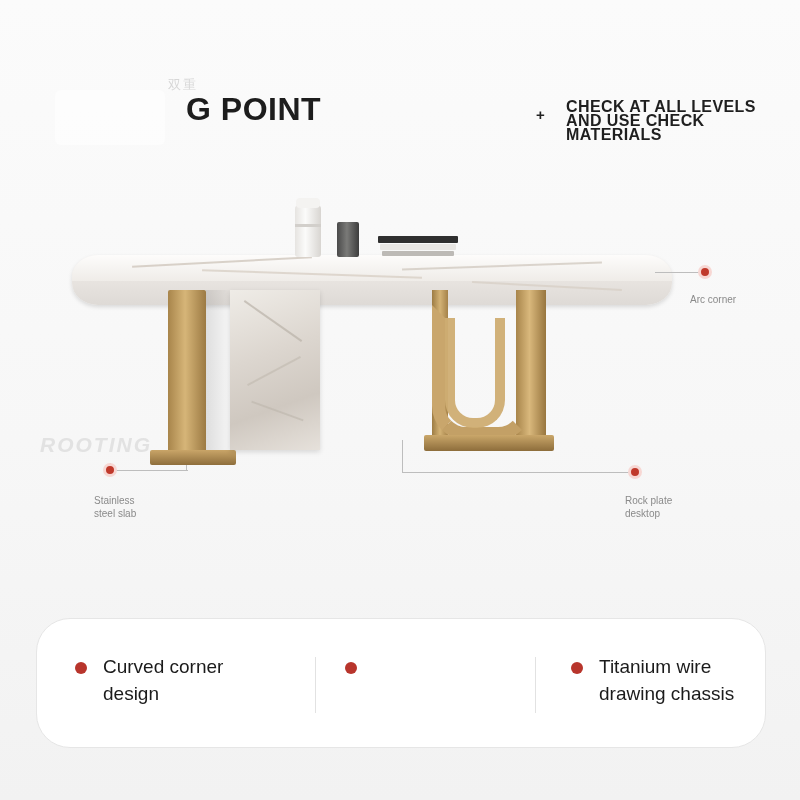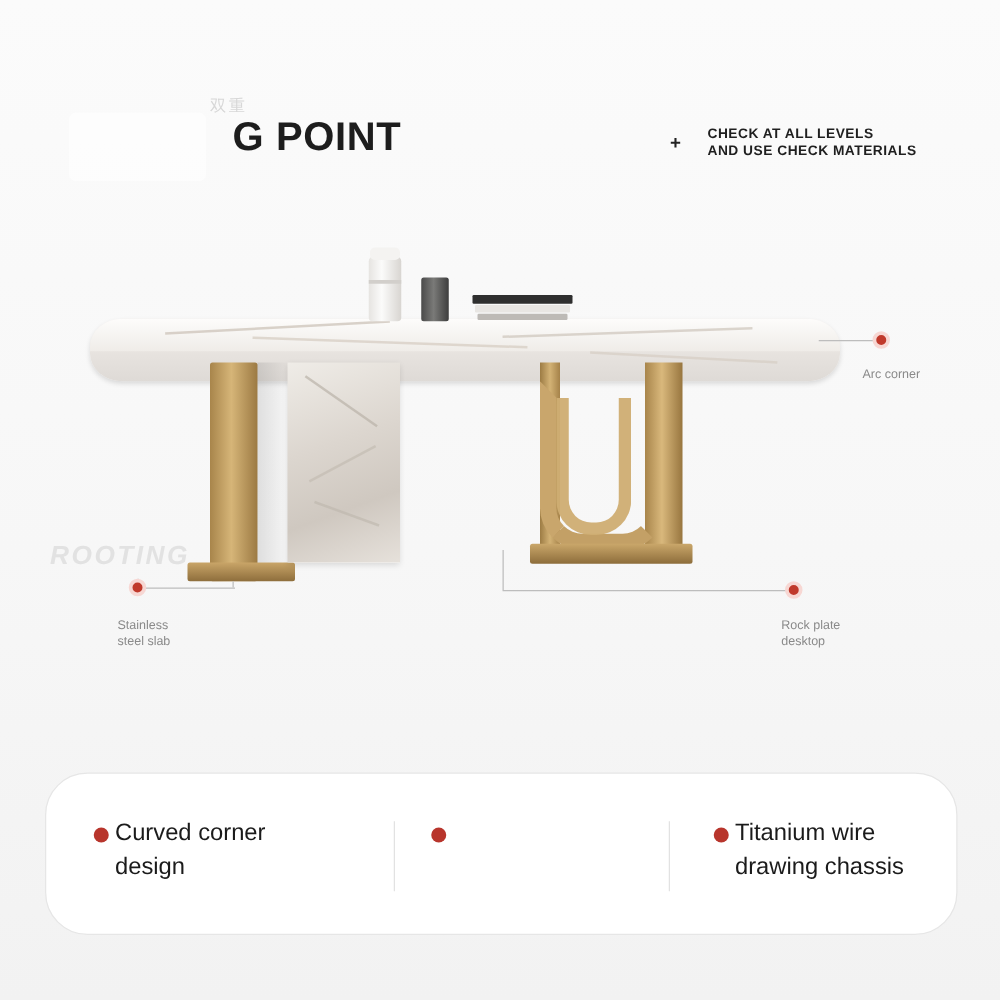--- a/index.html
+++ b/index.html
@@ -32,21 +32,21 @@
     position:absolute;left:186px;top:3px;
     font-size:32px;font-weight:bold;color:#1d1d1d;letter-spacing:.5px;
     white-space:nowrap;
   }
   .header-plus{
     position:absolute;left:536px;top:18px;
     font-size:15px;color:#222;font-weight:bold;
   }
   .header-note{
     position:absolute;left:566px;top:12px;
-    font-size:11px;line-height:14px;color:#1f1f1f;
+    font-size:16px;line-height:14px;color:#1f1f1f;
     font-weight:bold;letter-spacing:.4px;
   }
   
   .photo{
     position:absolute;left:0;top:150px;width:800px;height:450px;
   }
   .watermark{
     position:absolute;left:40px;top:283px;
     font-size:21px;font-style:italic;letter-spacing:2px;
     color:#e2e2e2;font-weight:bold;
@@ -153,21 +153,21 @@
   .lead{position:absolute;background:#bdbdbd;}
   .callout-label{
     position:absolute;font-size:10px;line-height:13px;color:#8a8a8a;
   }
   
   .panel{
     position:absolute;left:36px;top:618px;width:728px;height:128px;
     border:1px solid #e6e6e6;border-radius:34px;background:#fff;
   }
   .feat{
-    position:absolute;top:34px;display:flex;align-items:flex-start;gap:5px;
+    position:absolute;top:34px;display:flex;align-items:flex-start;gap:16px;
   }
   .feat .fdot{
     width:12px;height:12px;border-radius:50%;background:#b8352c;margin-top:9px;flex:none;
   }
   .feat .ftext{
     font-size:19px;line-height:27px;color:#1b1b1b;white-space:pre-line;
   }
   .divider{position:absolute;top:38px;width:1px;height:56px;background:#e2e2e2;}
 </style>
 </head>

